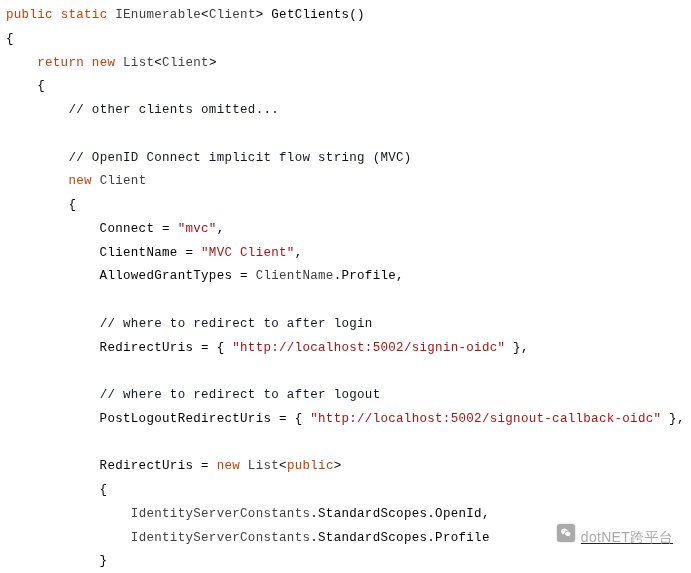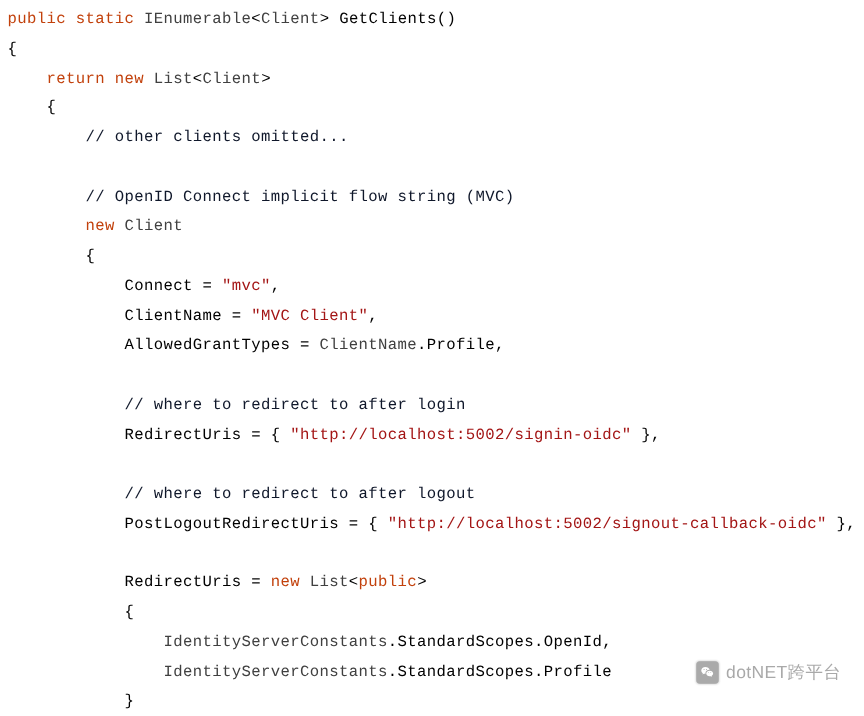--- a/index.html
+++ b/index.html
@@ -19,24 +19,25 @@
   }
   .kw { color: #c2410c; }
   .type { color: #404040; }
   .str { color: #a31515; }
   .cmt { color: #0f172a; }
   .watermark {
     position: fixed;
     right: 18px;
     bottom: 22px;
     display: flex;
-    align-items: center;
+    align-items: flex-start;
     gap: 6px;
     opacity: 0.85;
     pointer-events: none;
+    text-decoration: underline;
   }
   .watermark .wm-icon {
     width: 18px;
     height: 18px;
     border-radius: 3px;
     background: #9c9c9c;
     display: flex;
     align-items: center;
     justify-content: center;
     box-shadow: 0 0 2px rgba(0,0,0,0.3);

